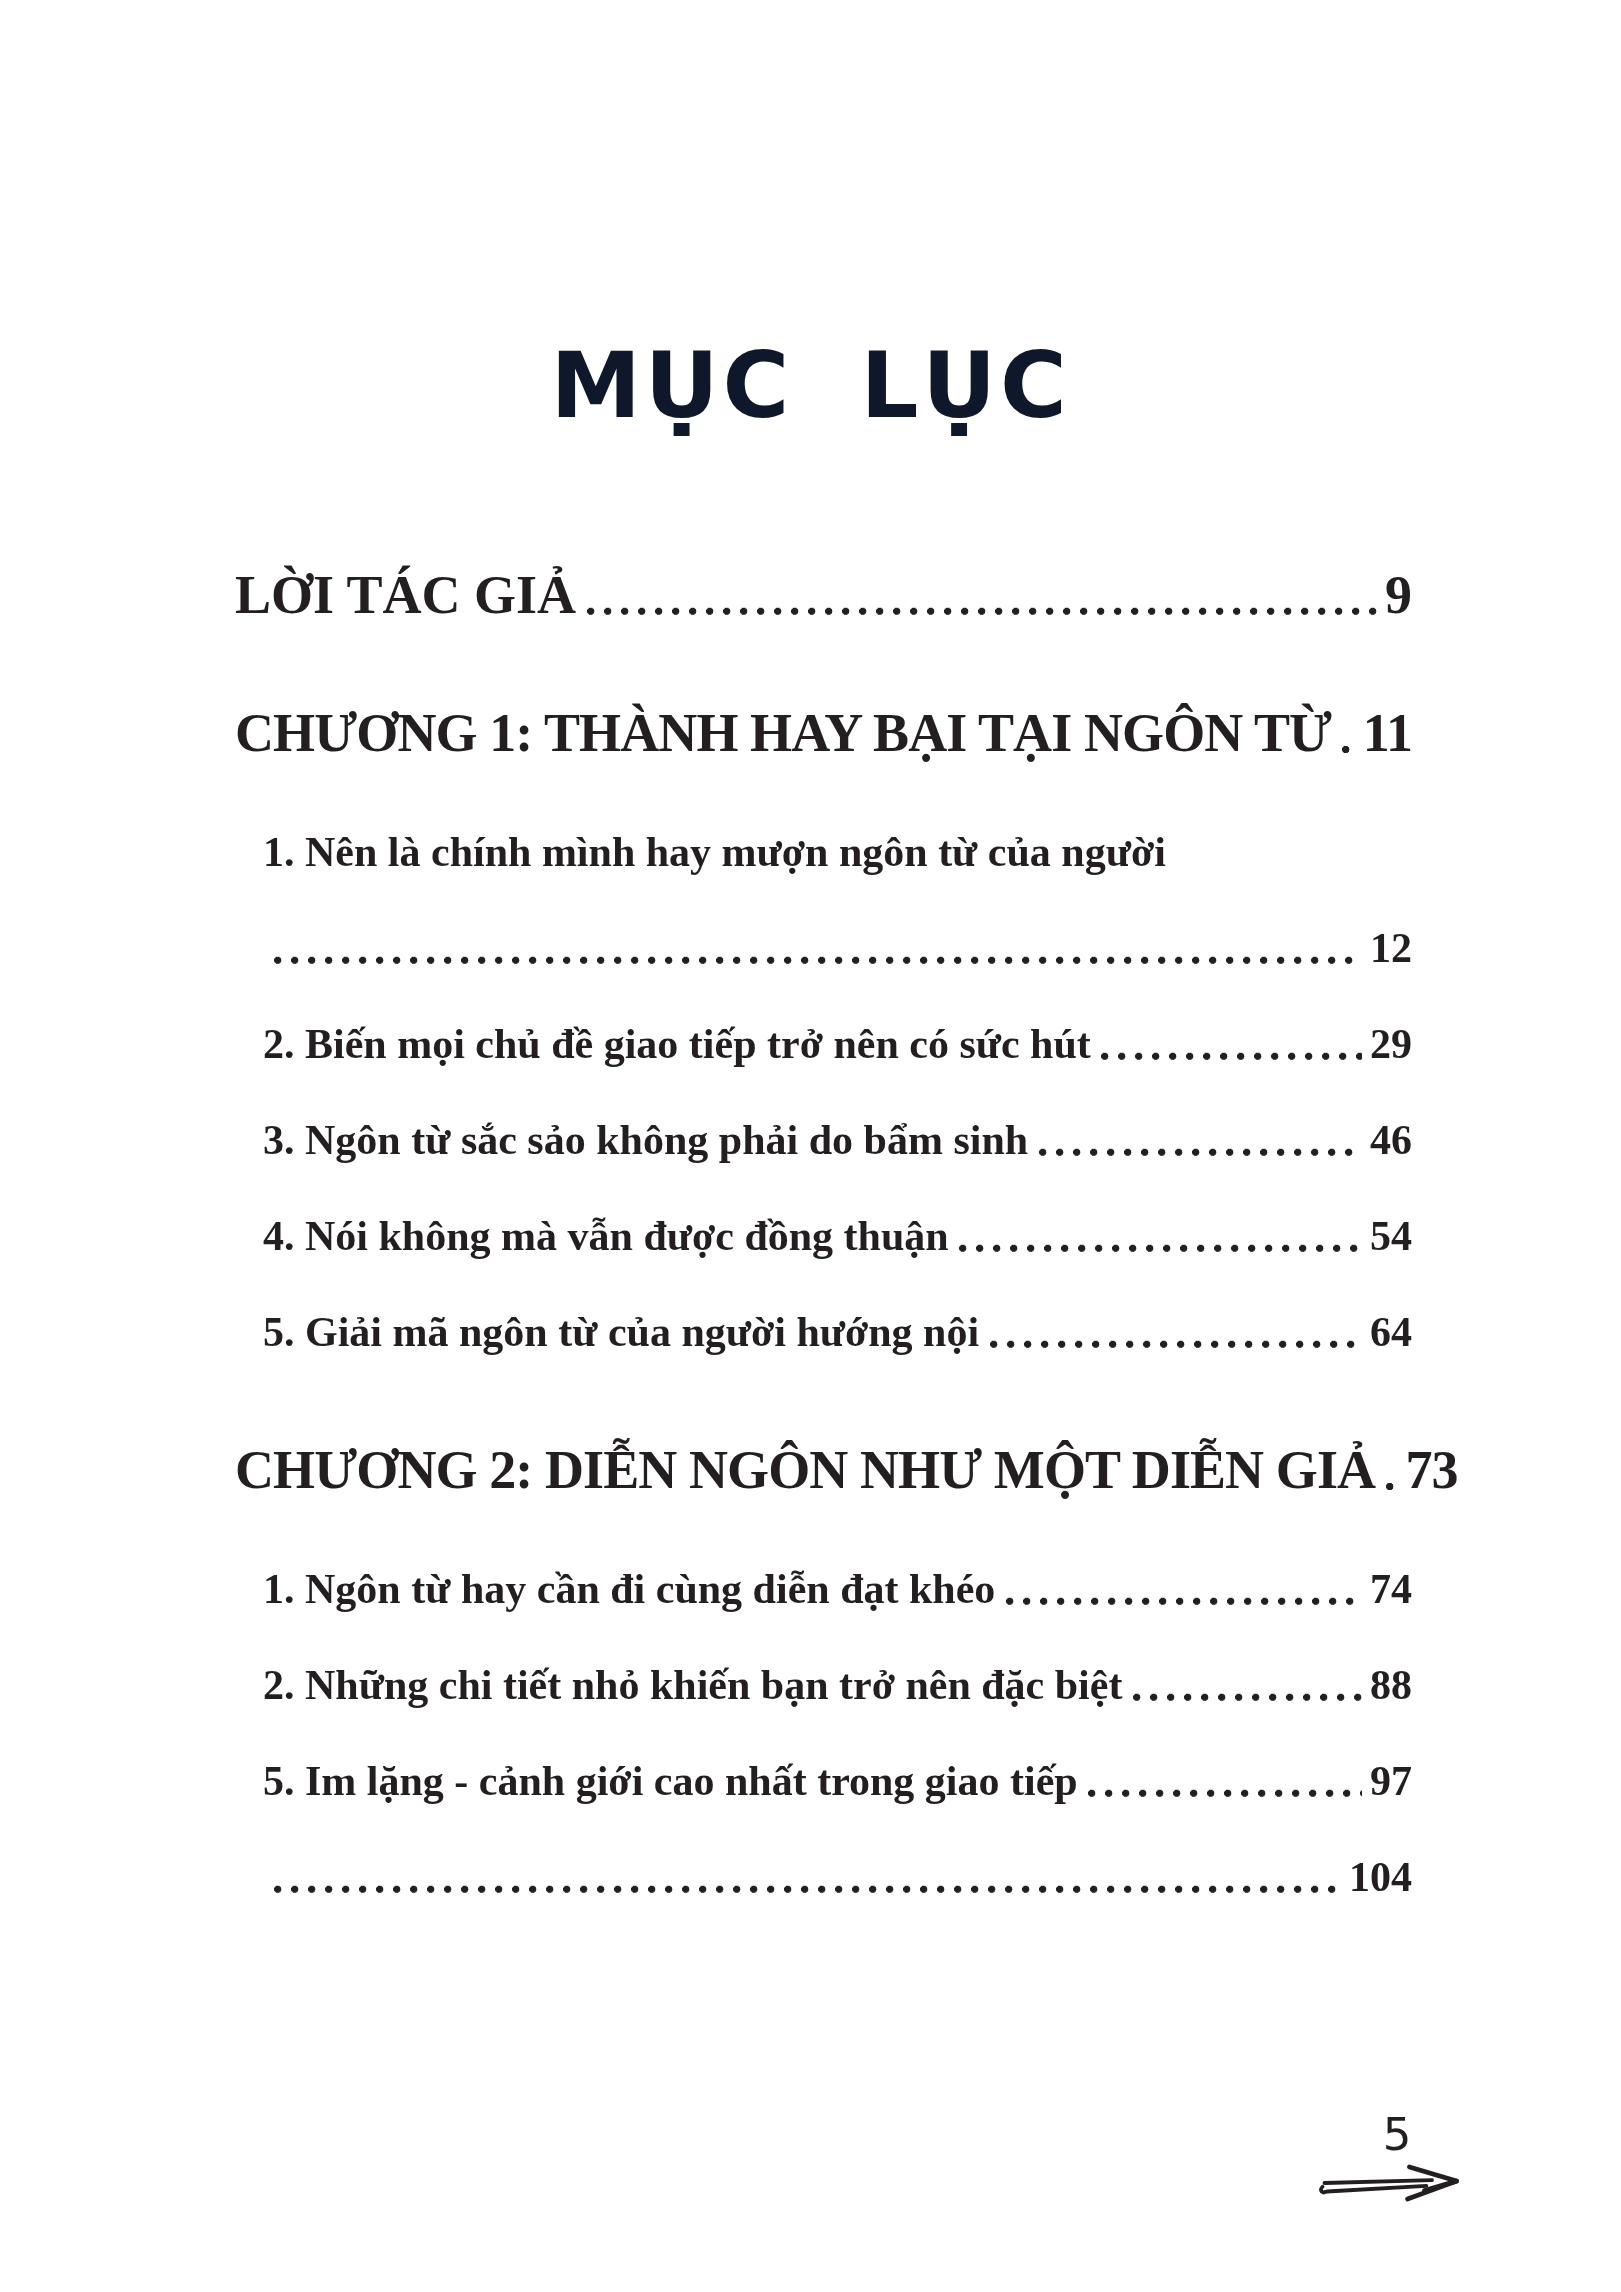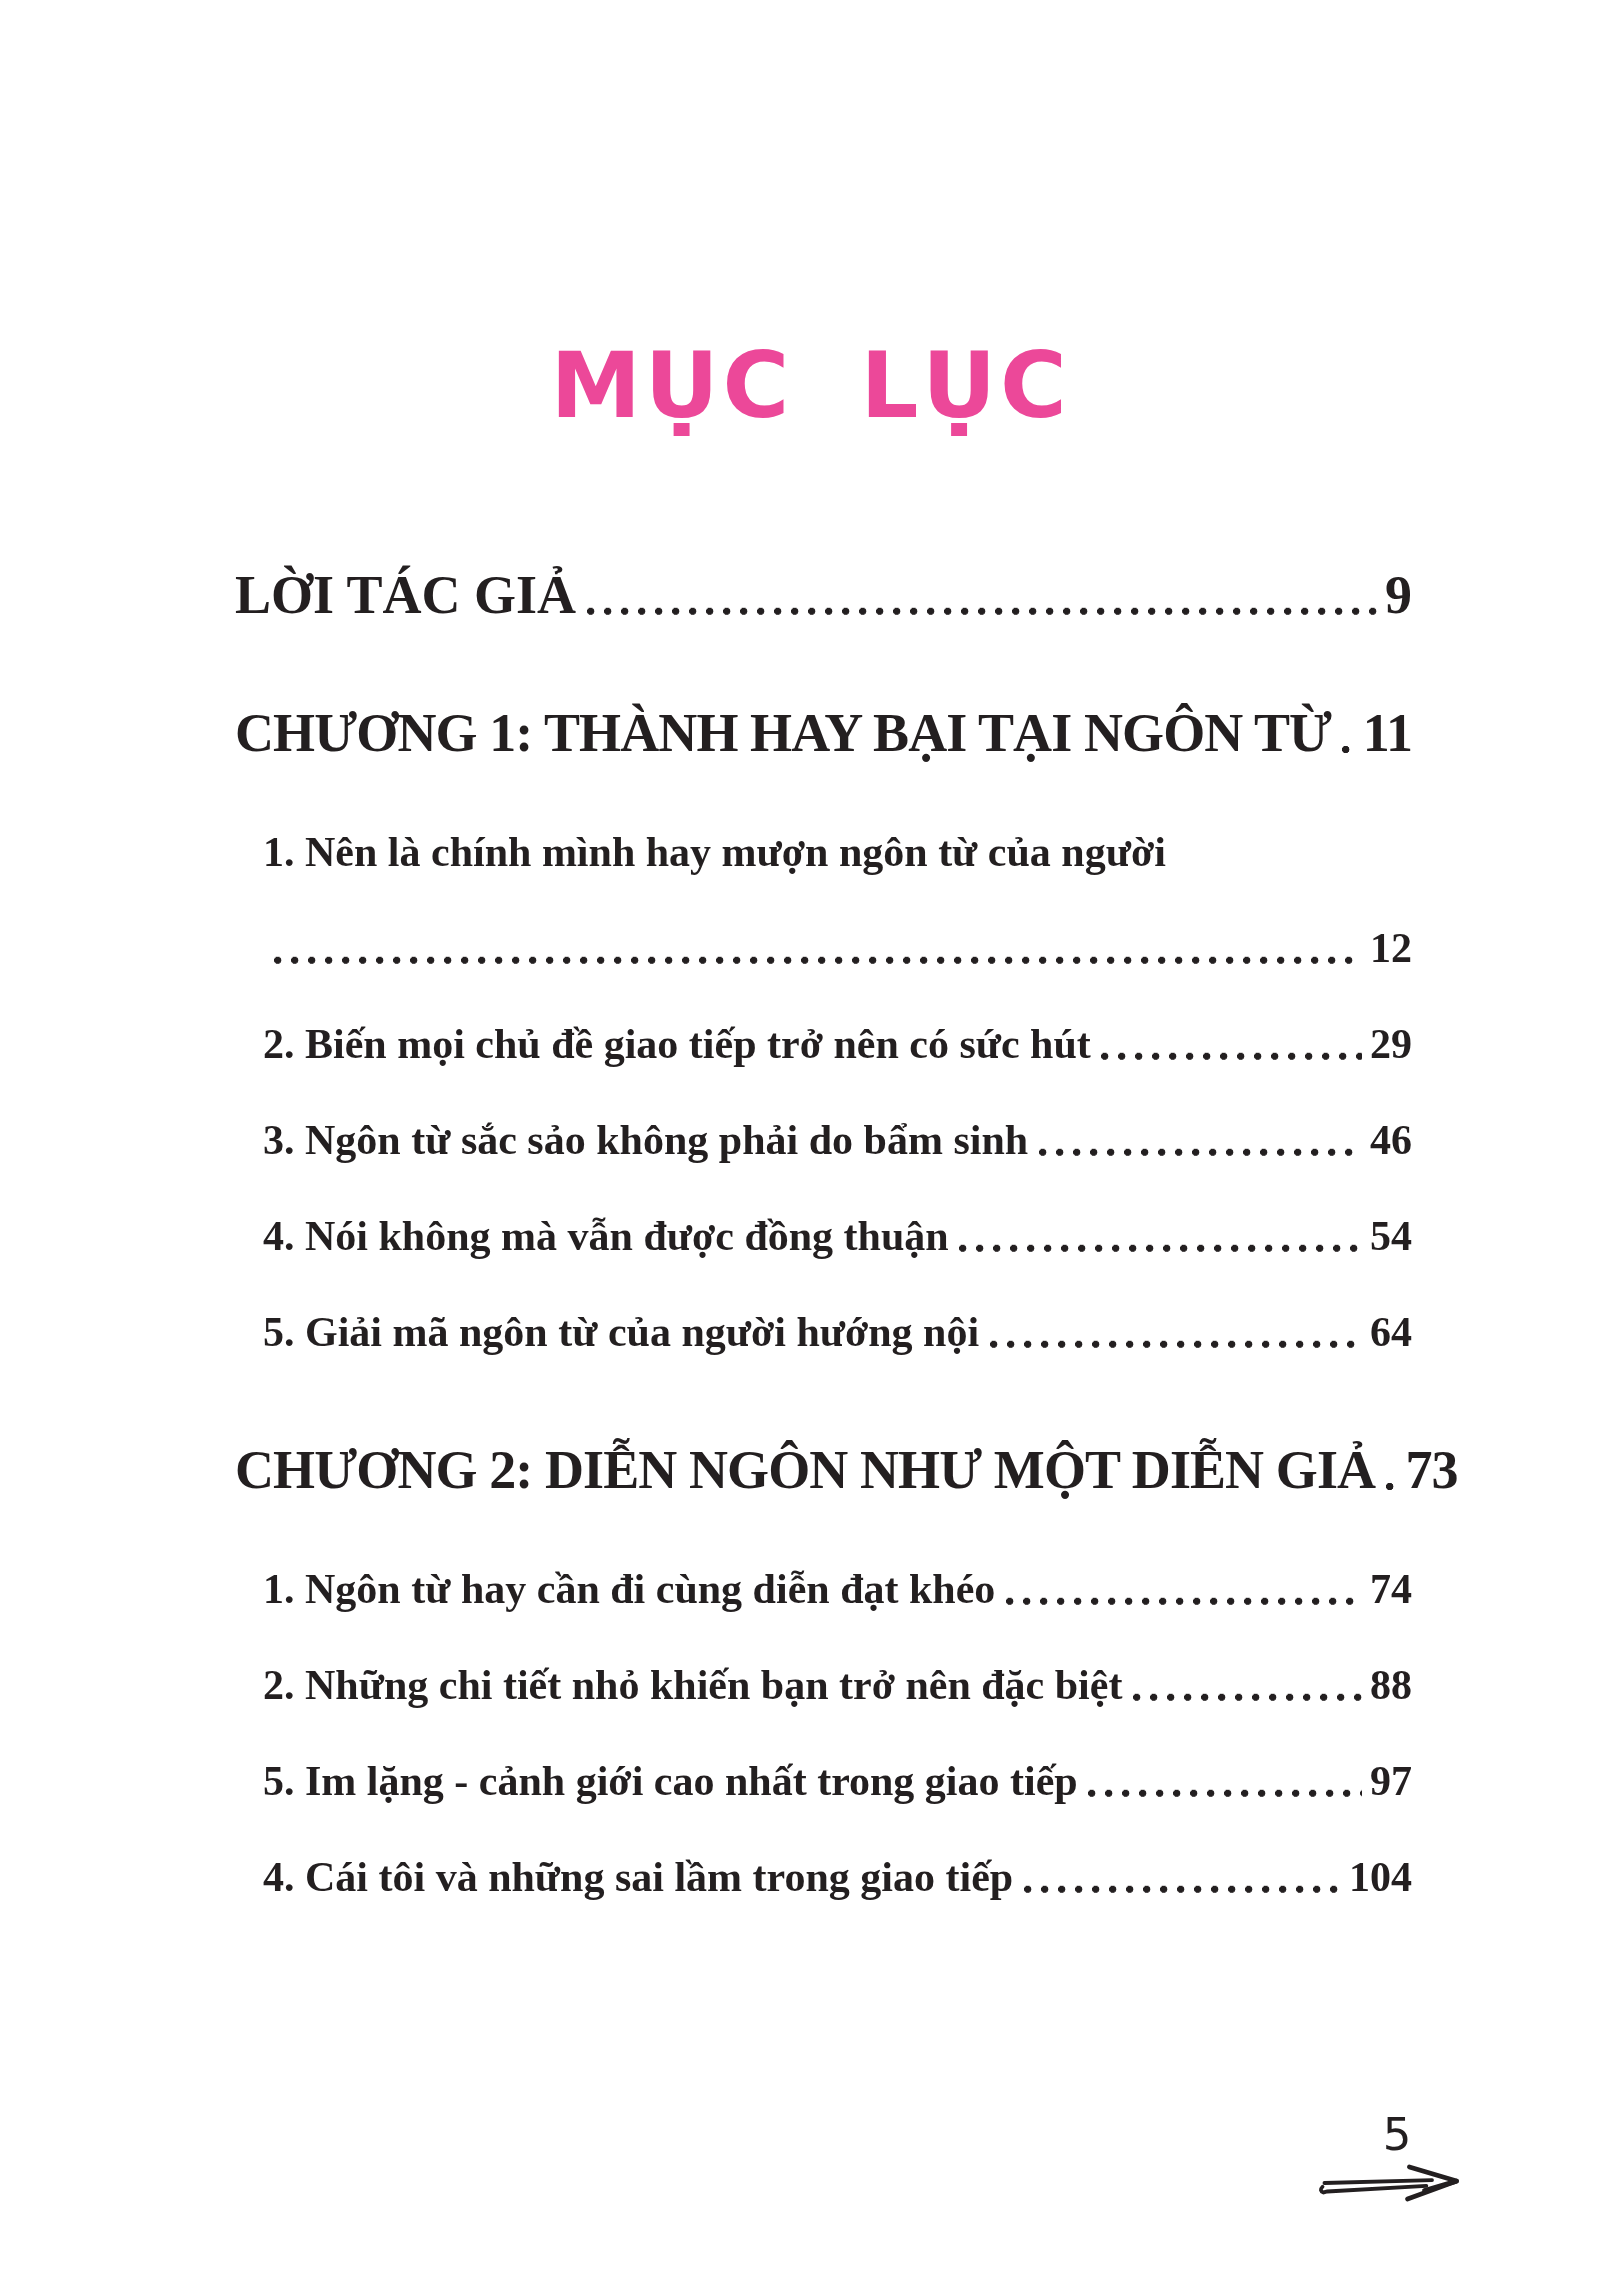--- a/index.html
+++ b/index.html
@@ -21,21 +21,21 @@
     top: 333px;
     left: 0;
     right: 0;
     margin: 0;
     text-align: center;
     font-family: "DejaVu Sans", sans-serif;
     font-weight: 700;
     font-size: 91px;
     letter-spacing: 3.8px;
     word-spacing: 32px;
-    color: #ec4899;
+    color: #0f172a;
   }
   .toc {
     position: absolute;
     left: 235px;
     right: 209px;
     top: 547px;
     font-weight: bold;
   }
   .row {
     display: flex;
@@ -152,21 +152,20 @@
       <span class="pg">88</span>
     </div>
 
     <div class="row item">
       <span class="label">5. Im lặng - cảnh giới cao nhất trong giao tiếp</span>
       <span class="dots"></span>
       <span class="pg">97</span>
     </div>
 
     <div class="row item">
-      <span class="label">4. Cái tôi và những sai lầm trong giao tiếp</span>
       <span class="dots"></span>
       <span class="pg">104</span>
     </div>
 
   </div>
 
   <div class="footer">
     <div class="pagenum">5</div>
     <svg width="151" height="44" viewBox="0 0 160 46" fill="none" xmlns="http://www.w3.org/2000/svg">
       <path d="M8 27 q -4 4 1 6 l 4 -1 L 118 26" stroke="#231f20" stroke-width="4" stroke-linecap="round" fill="none"></path>

